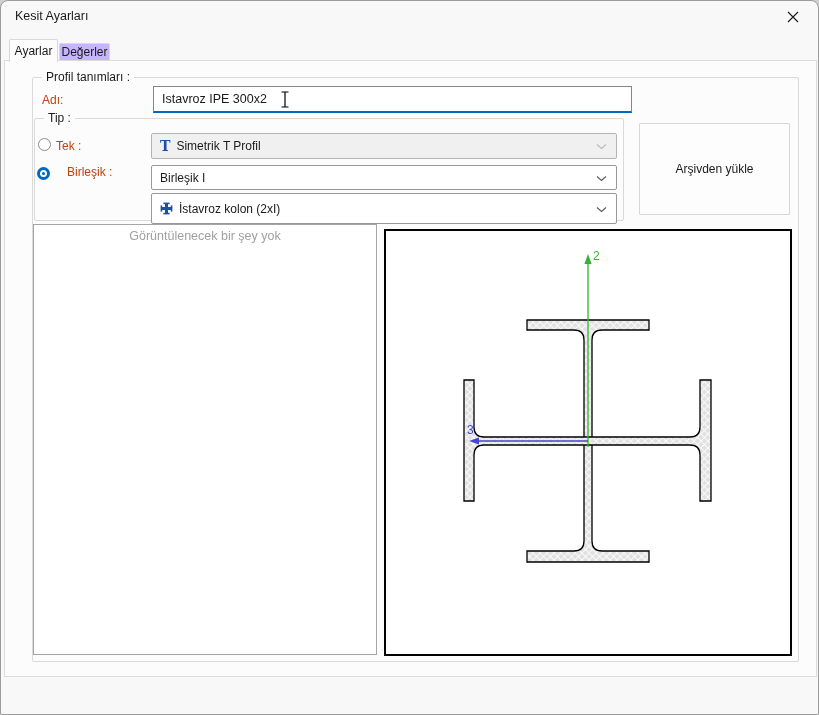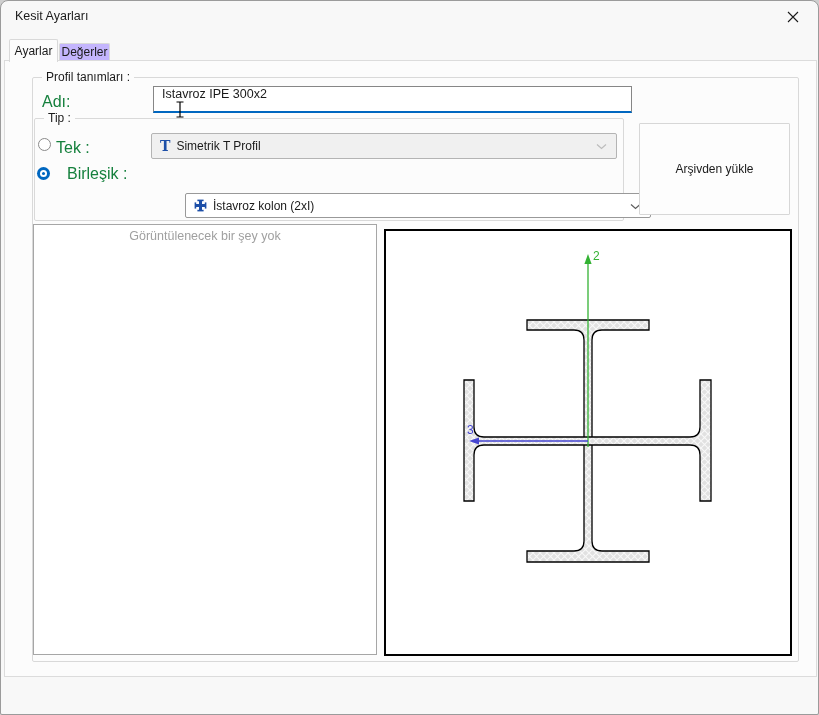--- a/index.html
+++ b/index.html
@@ -19,25 +19,25 @@
     display:flex; align-items:center; justify-content:center; font-size:12px; }
   .tab-active{ left:8px; top:38px; width:49px; height:23px; background:#fcfcfc; z-index:3;
     border-radius:2px 2px 0 0;}
   .tab-inactive{ left:58px; top:42px; width:51px; height:17px; background:#c4b5fd; z-index:1;
     border-radius:2px 2px 0 0;}
   
   .page{ position:absolute; left:3px; top:59px; width:813px; height:617px;
     background:#fcfcfc; border:1px solid #dcdcdc; z-index:2; }
   .groupbox{ position:absolute; border:1px solid #d9d9d9; border-radius:2px; }
   .grouplabel{ position:absolute; background:#fcfcfc; padding:0 4px; font-size:12px; z-index:2; }
-  .fieldlabel{ position:absolute; font-size:16px; color:#15803d; }
+  .fieldlabel{ position:absolute; font-size:12px; color:#c2410c; }
   .name-input{
     position:absolute; left:148px; top:25px; width:479px; height:27px;
     background:#ffffff; border:1px solid #868686; border-bottom:2px solid #0067c0;
-    display:flex; padding:0 8px; font-size:12.5px;flex-direction:column;
+    display:flex; align-items:center; padding:0 8px; font-size:12.5px;
   }
   .cursor-ibeam{ margin-left:13px; display:inline-flex; }
   .combo{
     position:absolute; height:26px; background:#ffffff; border:1px solid #999999;
     border-radius:2px; display:flex; align-items:center; padding:0 26px 0 8px; font-size:12px;
   }
   .combo.disabled{ background:#f0f0f0; border-color:#b4b4b4; }
   .combo .chev{ position:absolute; right:9px; top:50%; transform:translateY(-50%); }
   .combo-icon-t{ font-family:"DejaVu Serif", serif; font-weight:bold; color:#1d4fa8;
     font-size:14px; margin-right:6px; line-height:1; }
@@ -115,23 +115,31 @@
         </svg>
       </span>
     </div>
 
     <div class="radio on" style="left:32px; top:106px;">
       <span class="ring">
           <span class="dot"></span>
         </span>
     </div>
     <span class="fieldlabel" style="left:50px; top:104px;margin-left:12px;">Birleşik :</span>
+    <div class="combo" style="left:146px; top:104px; width:466px; height:25px;">
+      <span>Birleşik I</span>
+      <span class="chev">
+        <svg width="11" height="7" viewBox="0 0 11 7">
+          <path d="M1,1.5 L5.5,5.5 L10,1.5" stroke="#5f5f5f" stroke-width="1.2" fill="none"></path>
+        </svg>
+      </span>
+    </div>
 
     <span class="fieldlabel" style="left:75px; top:138px; width:67px; text-align:right;margin-top:45px;">Yöntem :</span>
-    <div class="combo" style="left:146px; top:132px; width:466px; height:25px;margin-left:34px;">
+    <div class="combo" style="left:146px; top:132px; width:466px; height:31px;">
       <span class="combo-icon-cross">
         <svg width="13" height="13" viewBox="0 0 13 13">
           <g fill="#1d4fa8">
             <rect x="5" y="1" width="3" height="11"></rect>
             <rect x="1" y="5" width="11" height="3"></rect>
             <rect x="3.4" y="0.6" width="6.2" height="1.6"></rect>
             <rect x="3.4" y="10.8" width="6.2" height="1.6"></rect>
             <rect x="0.6" y="3.4" width="1.6" height="6.2"></rect>
             <rect x="10.8" y="3.4" width="1.6" height="6.2"></rect>
           </g>

